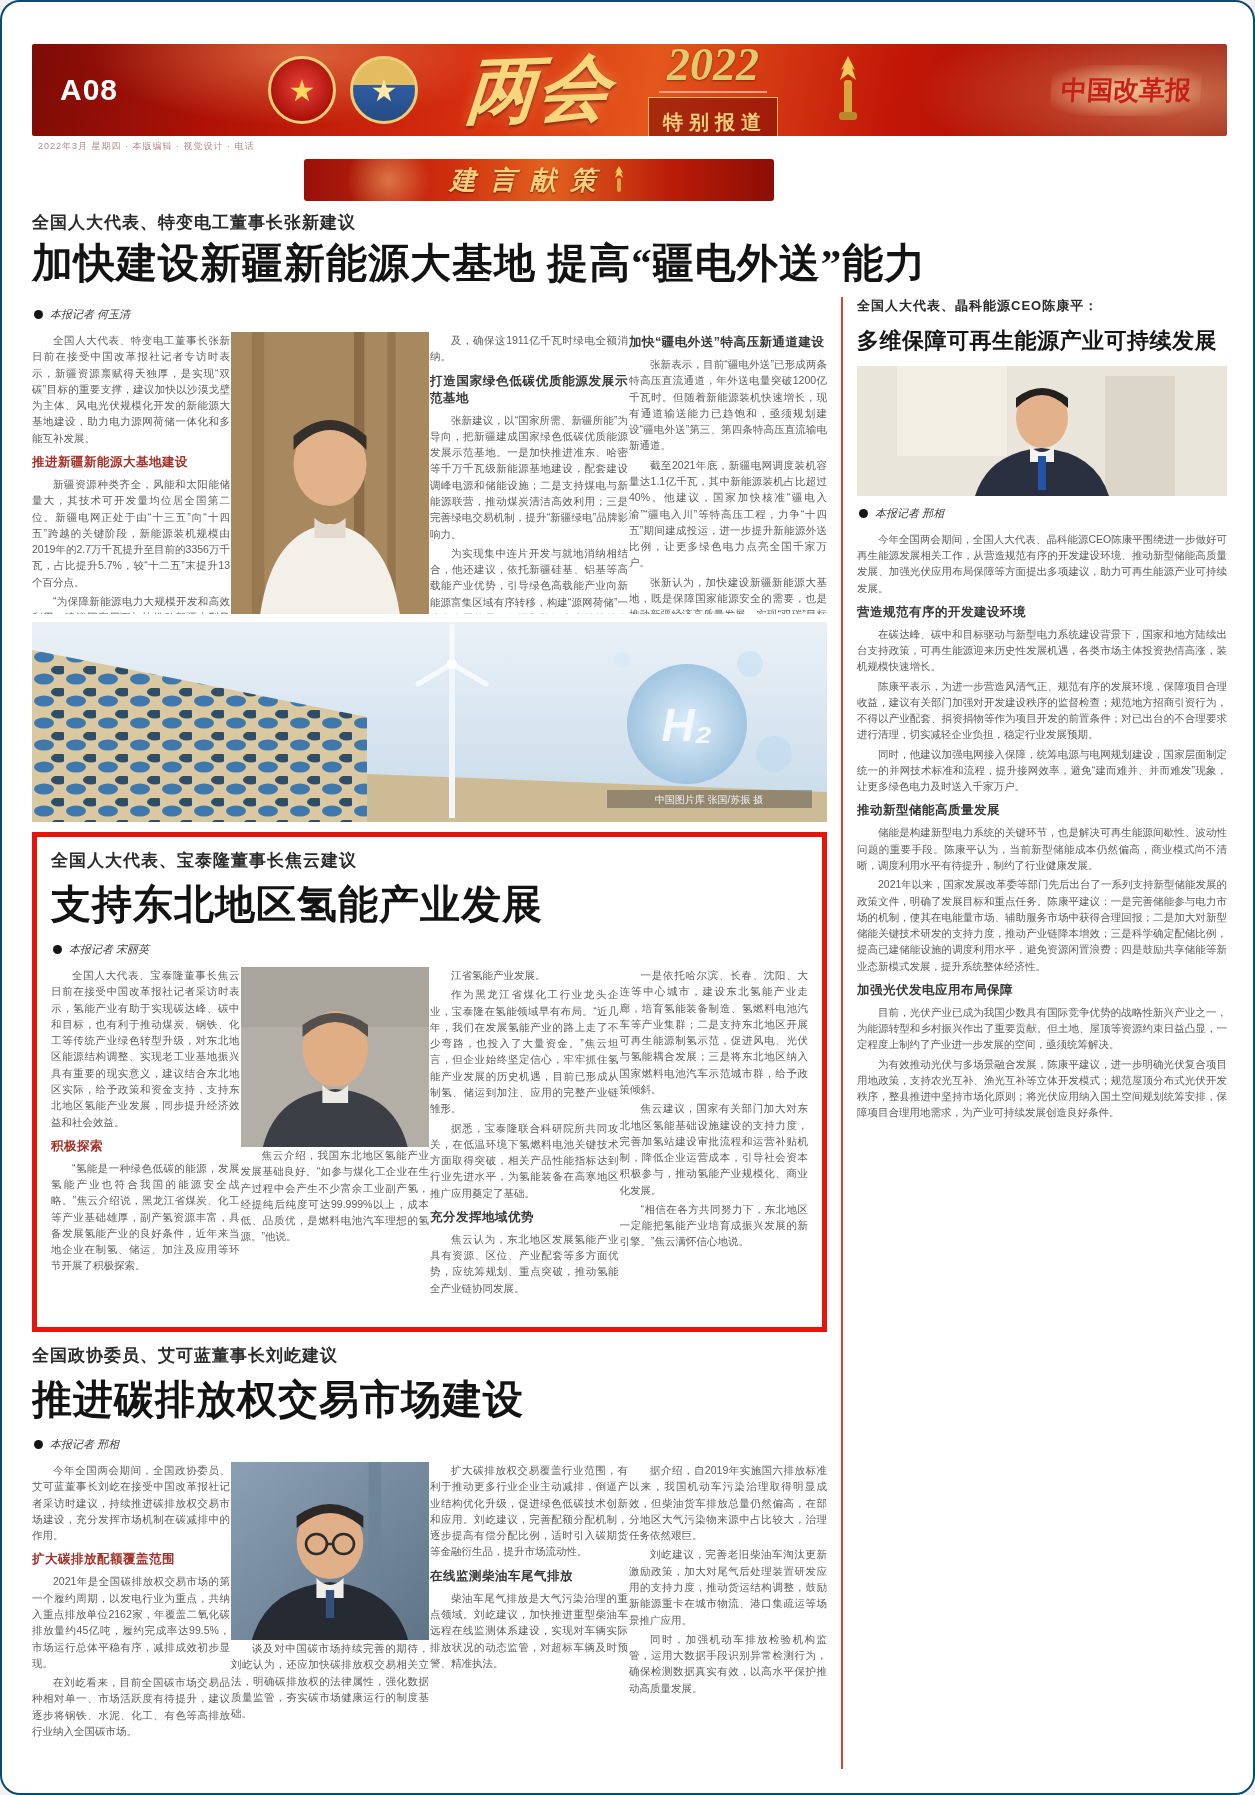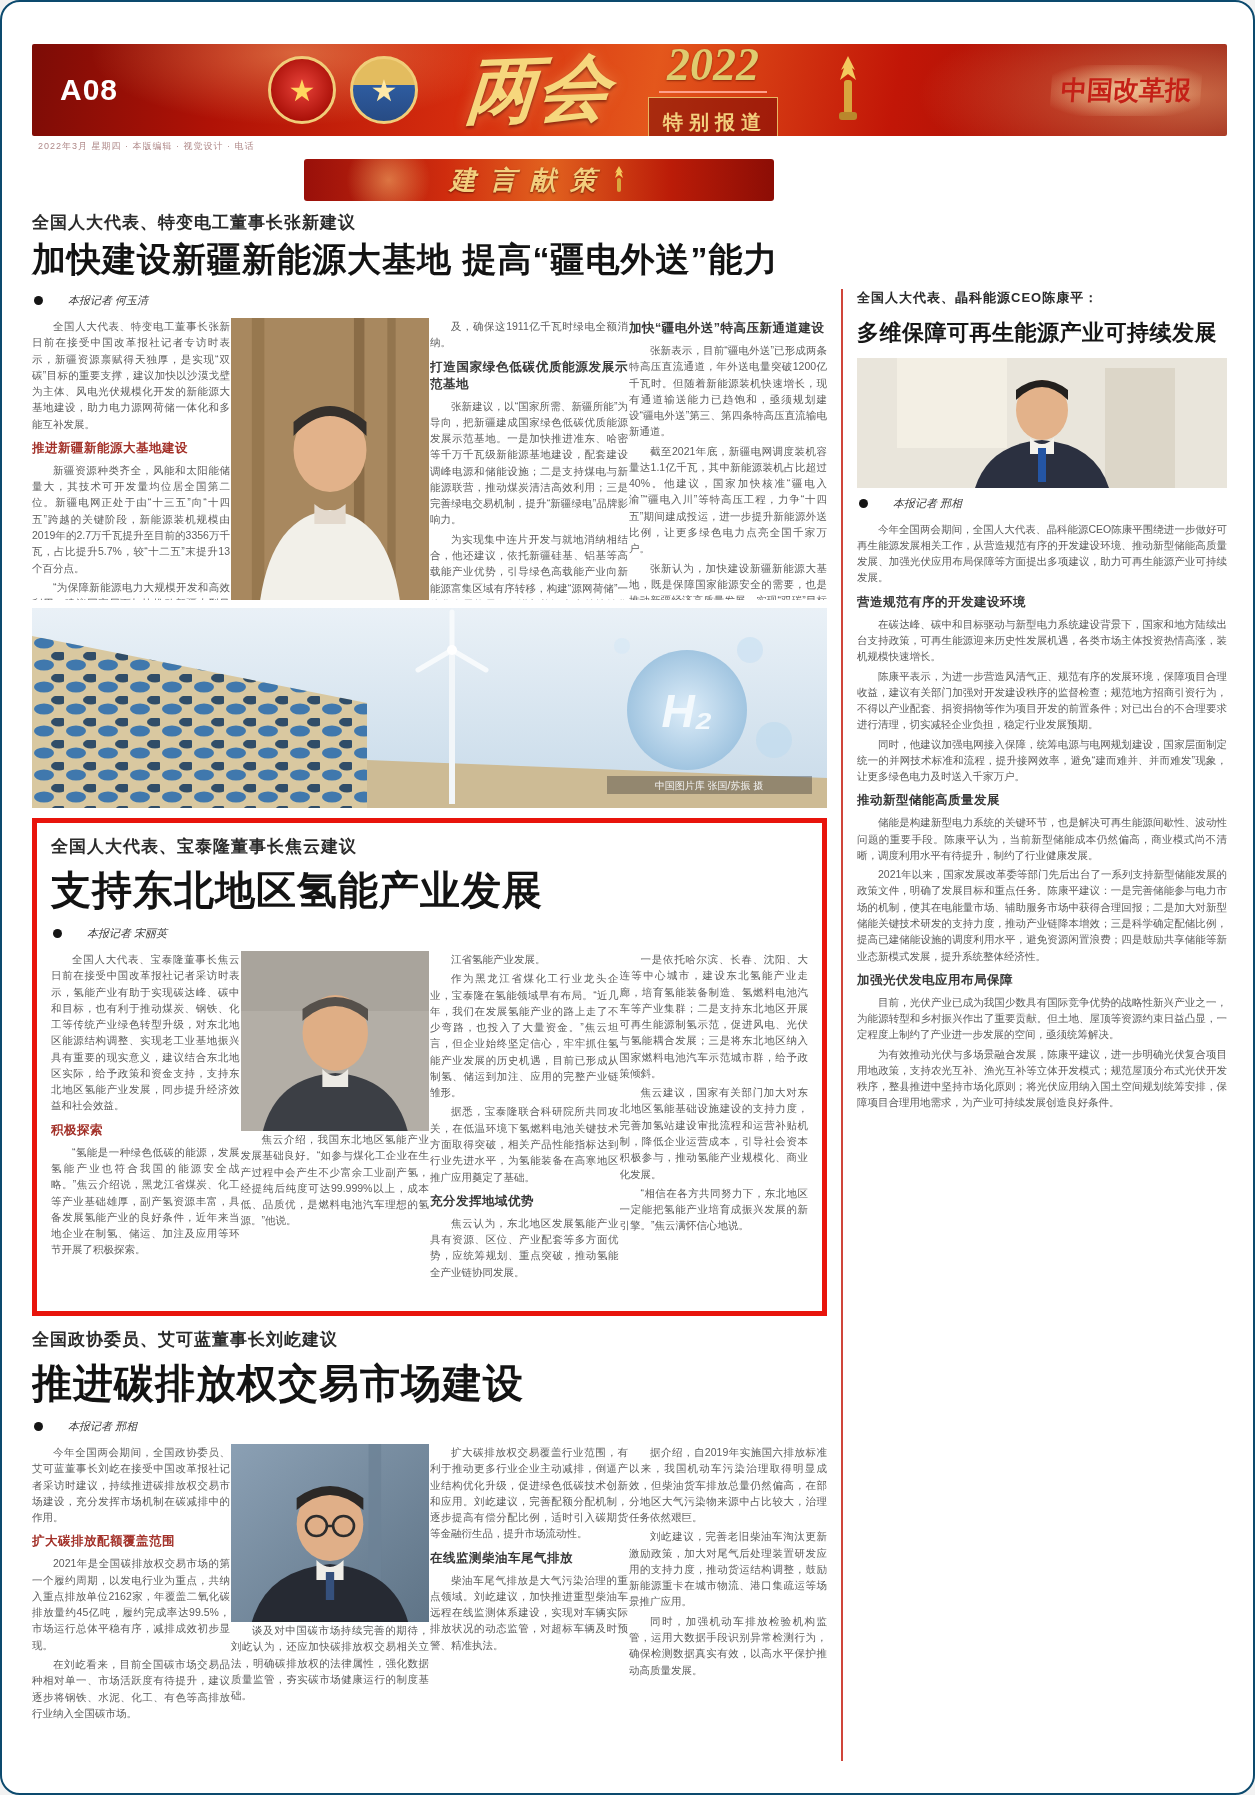--- a/index.html
+++ b/index.html
@@ -42,23 +42,23 @@
   .ribbon{ width:470px; height:42px; margin:6px 0 10px 272px; border-radius:3px;
     background:
       radial-gradient(circle 60px at 18% 50%, rgba(255,200,120,.5), rgba(255,200,120,0) 70%),
       linear-gradient(90deg,#99100a 0%,#cf2c0e 30%,#e2621f 52%,#bb1c08 78%,#8c0d05 100%);
     display:flex; align-items:center; justify-content:center; gap:0; }
   .ribbon-label{ font-family:"Liberation Serif", serif; font-style:italic; font-weight:bold; font-size:26px;
     letter-spacing:14px; color:#f3cf7e; text-shadow:0 1px 2px rgba(70,10,0,.7); }
 
   
   .kicker{ font-size:17px; font-weight:bold; color:#2b2b2b; letter-spacing:1px; }
-  .headline-xl{ font-size:34px; font-weight:900; color:#131313; letter-spacing:1px; margin:6px 0 10px 0; line-height:1.15; }
+  .headline-xl{ font-size:41px; font-weight:900; color:#131313; letter-spacing:1px; margin:6px 0 10px 0; line-height:1.15;font-family:Liberation Serif, serif; }
   .headline-l{ font-size:40px; font-weight:900; color:#131313; letter-spacing:1px; margin:5px 0 8px 0; }
-  .byline{ display:flex; align-items:center; gap:25px; font-size:11px; color:#3d3d3d; font-style:italic; margin:4px 0 10px 2px; }
+  .byline{ display:flex; align-items:center; gap:7px; font-size:11px; color:#3d3d3d; font-style:italic; margin:10px 0 10px 2px; }
   .bullet{ width:9px; height:9px; border-radius:50%; background:#151515; flex:none; }
 
   .cols{ display:flex; gap:1px; overflow:hidden; }
   .col{ flex:1 1 0; overflow:hidden; text-align:justify; }
   .col p{ font-size:10.5px; line-height:1.55; color:#5d5d5d; text-indent:2em; margin-bottom:3px; }
   .sub{ font-size:12.5px; font-weight:bold; margin:8px 0 5px; letter-spacing:.5px; }
   .sub.red{ color:#a3322a; }
   .sub.dark{ color:#3a3a3a; }
   .photo{ width:100%; display:block; }
   .photo svg{ display:block; width:100%; height:100%; }

